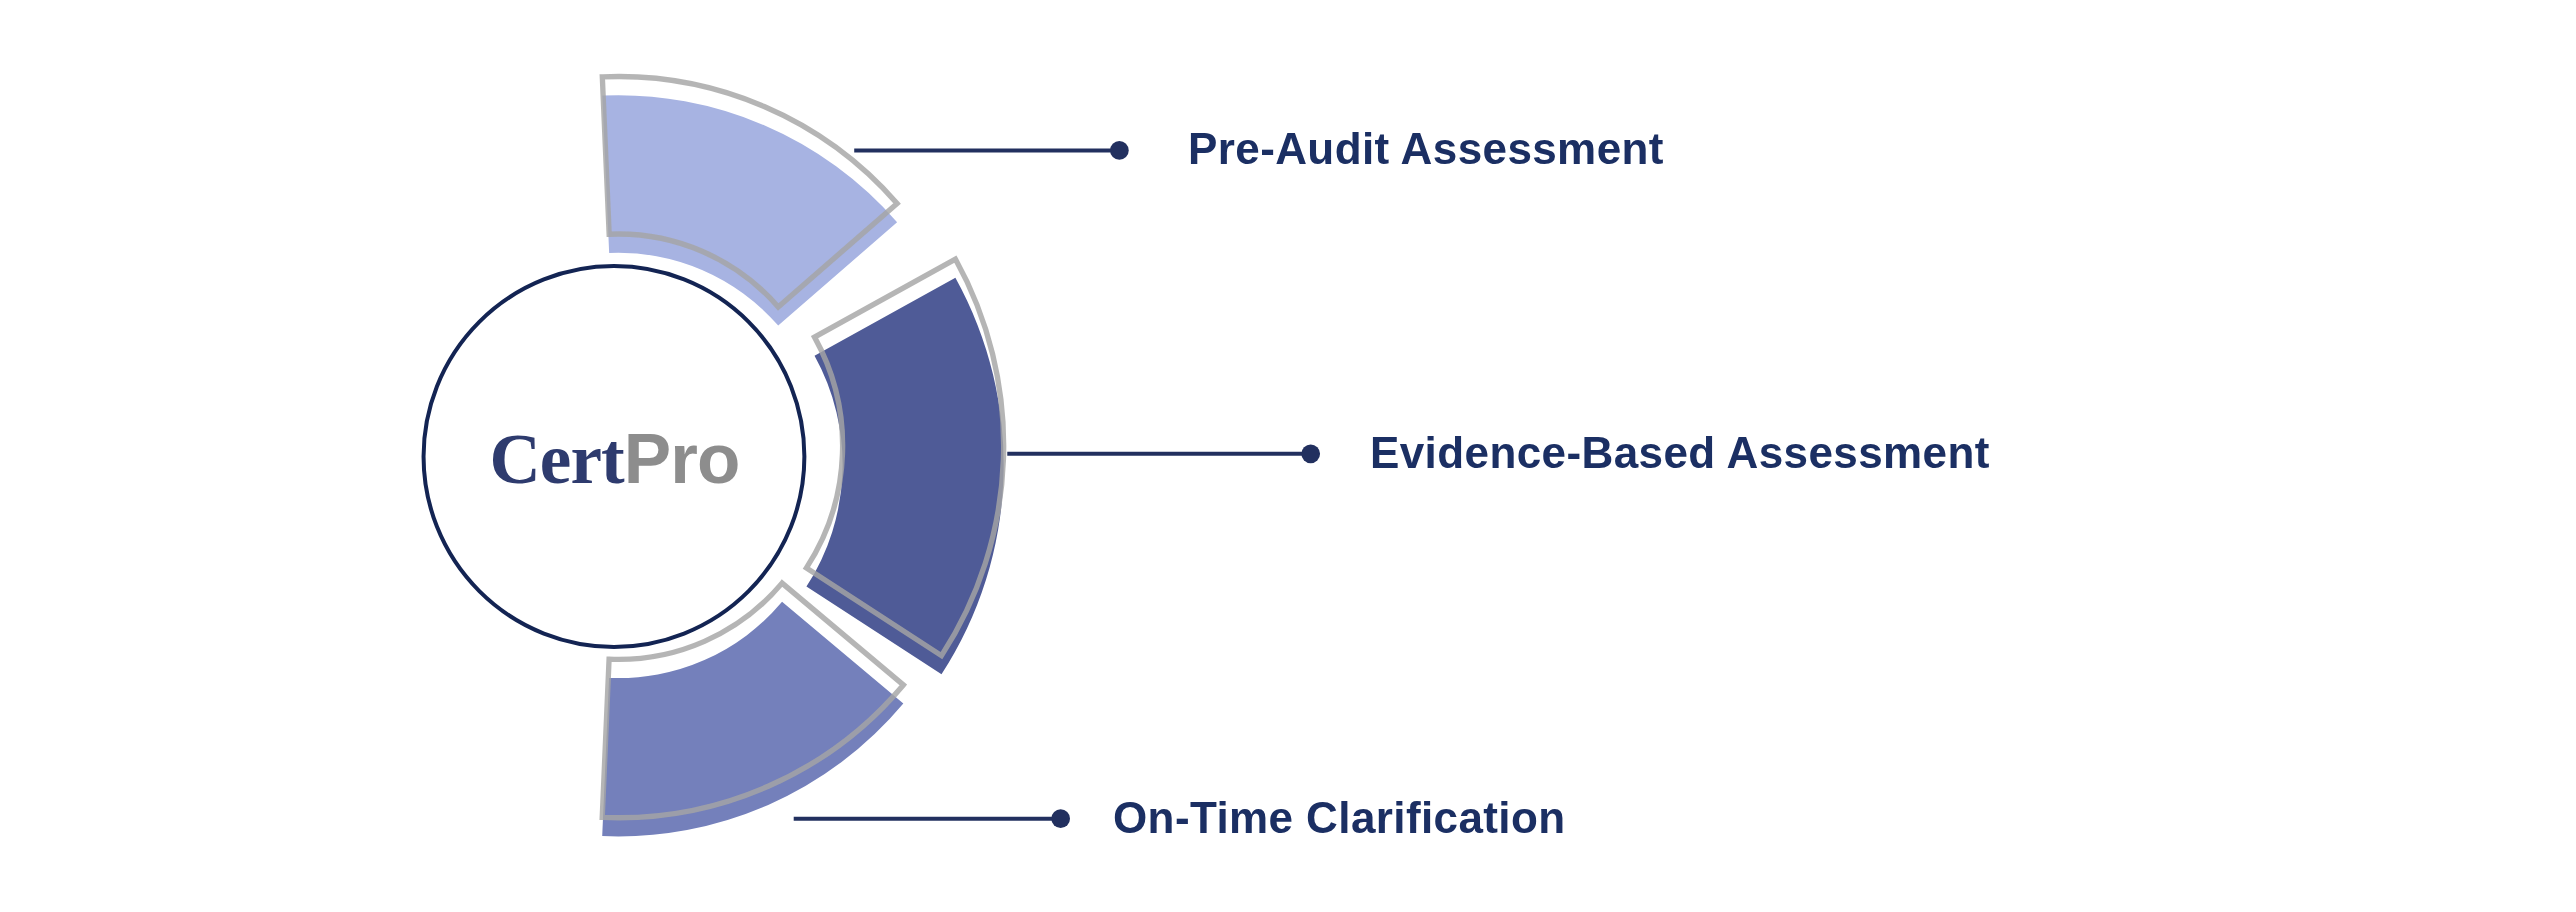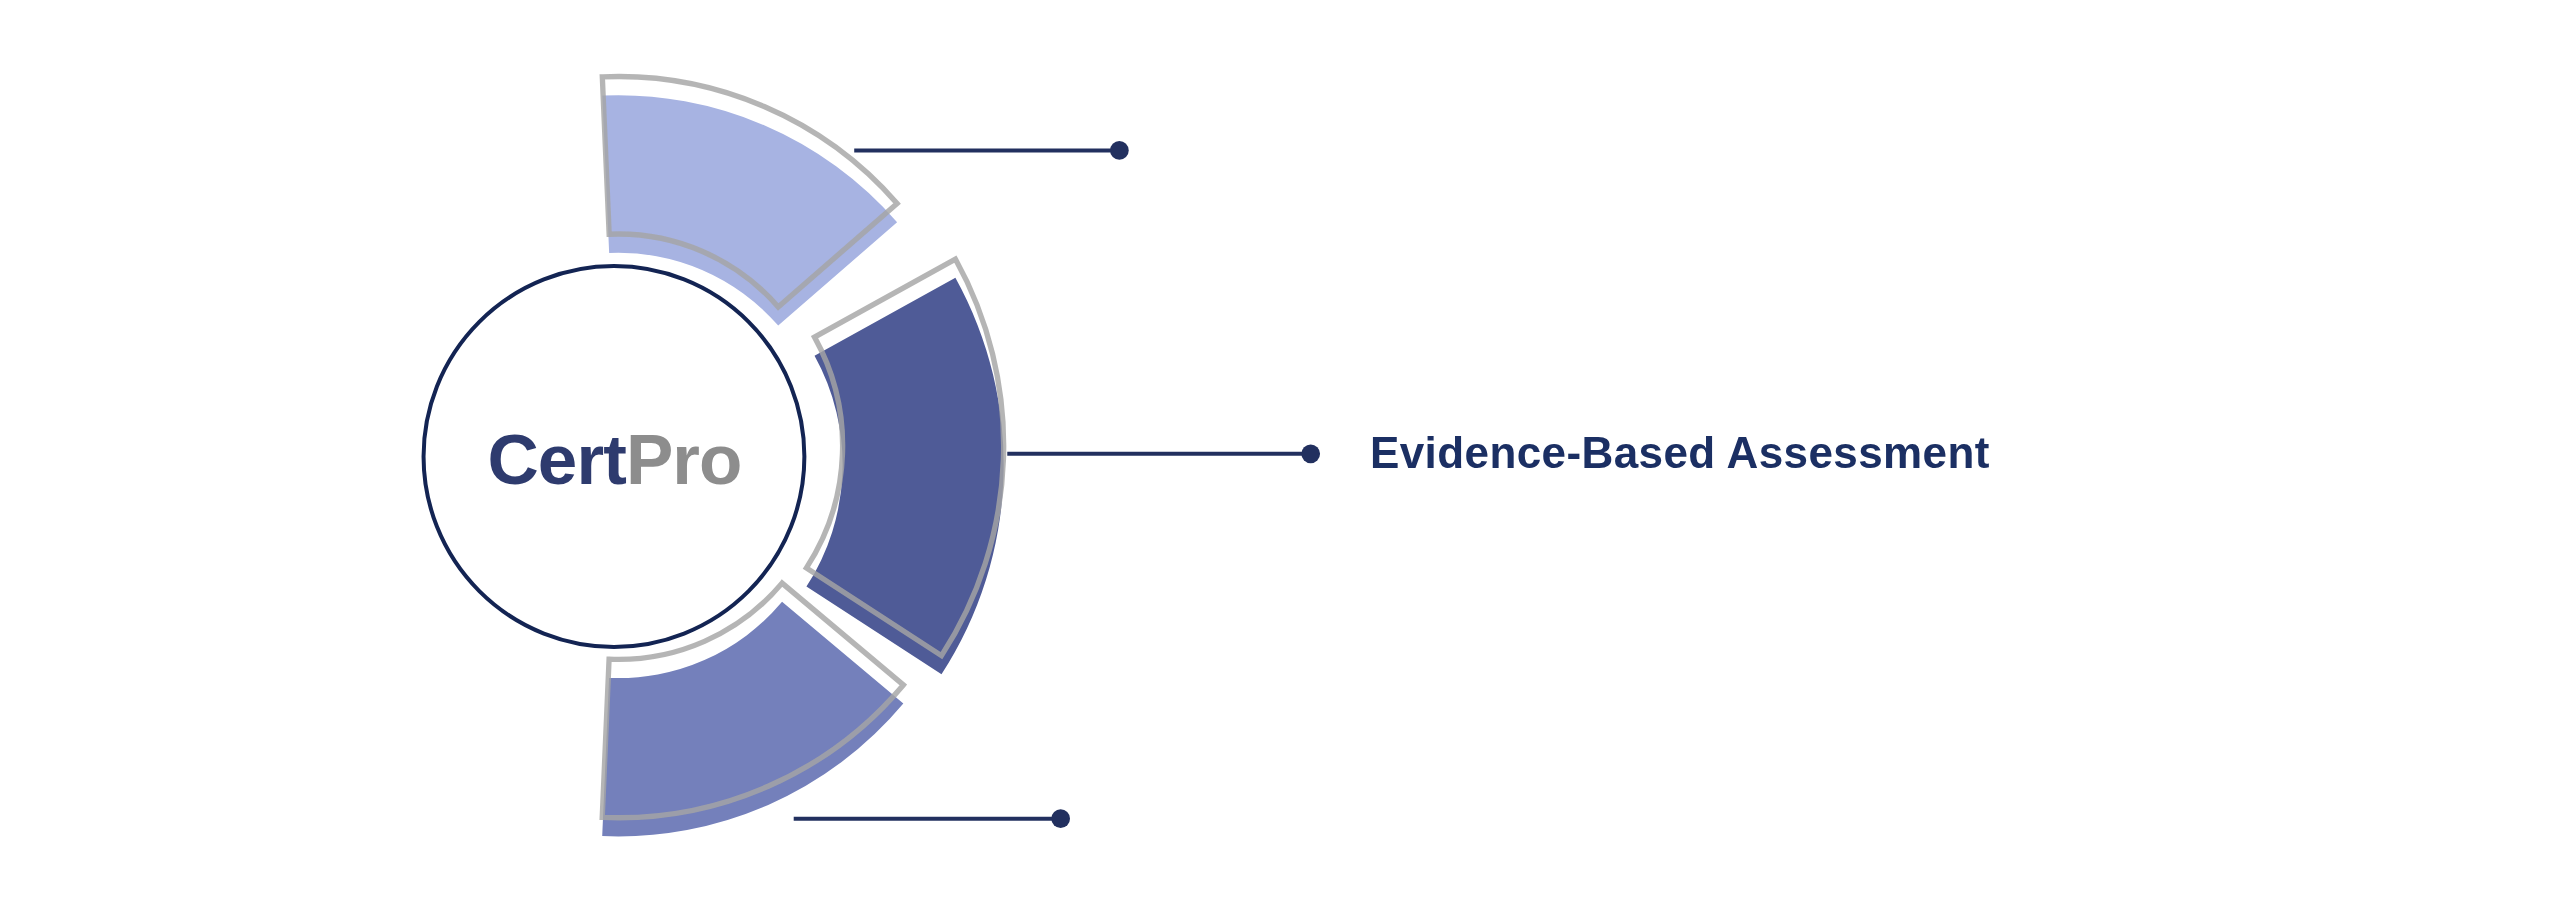--- a/index.html
+++ b/index.html
@@ -57,21 +57,21 @@
     top: 459px;
     width: 381px;
     transform: translateY(-50%);
     text-align: center;
     font-size: 71px;
     font-weight: 700;
     letter-spacing: -0.9px;
     white-space: nowrap;
     line-height: 1;
   }
-  .logo .cert { color: var(--logo-cert, #2e3b6e); }
+  .logo .cert { color: var(--logo-cert, #2e3b6e); font-family: Liberation Serif, serif; }
   .logo .pro  { color: var(--logo-pro, #8d8d8d); }
 </style>
 </head>
 <body>
 
 <div class="stage">
 
   <svg viewBox="0 0 2895 1026" width="2576" height="913">
 
     <g id="g-fills">
@@ -97,17 +97,19 @@
 
       <line class="conn-line" x1="892" y1="920" x2="1192" y2="920"></line>
       <circle class="conn-dot" cx="1192" cy="920" r="10.5"></circle>
     </g>
   </svg>
 
   <div class="logo">
     <span class="cert">Cert</span><span class="pro">Pro</span>
   </div>
 
+  <div class="seg-label" style="left:1188px; top:150px">Pre-Audit Assessment</div>
 
   <div class="seg-label" style="left:1370px; top:454px">Evidence-Based Assessment</div>
 
+  <div class="seg-label" style="left:1113px; top:819px">On-Time Clarification</div>
 </div>
 
 
 </body></html>

